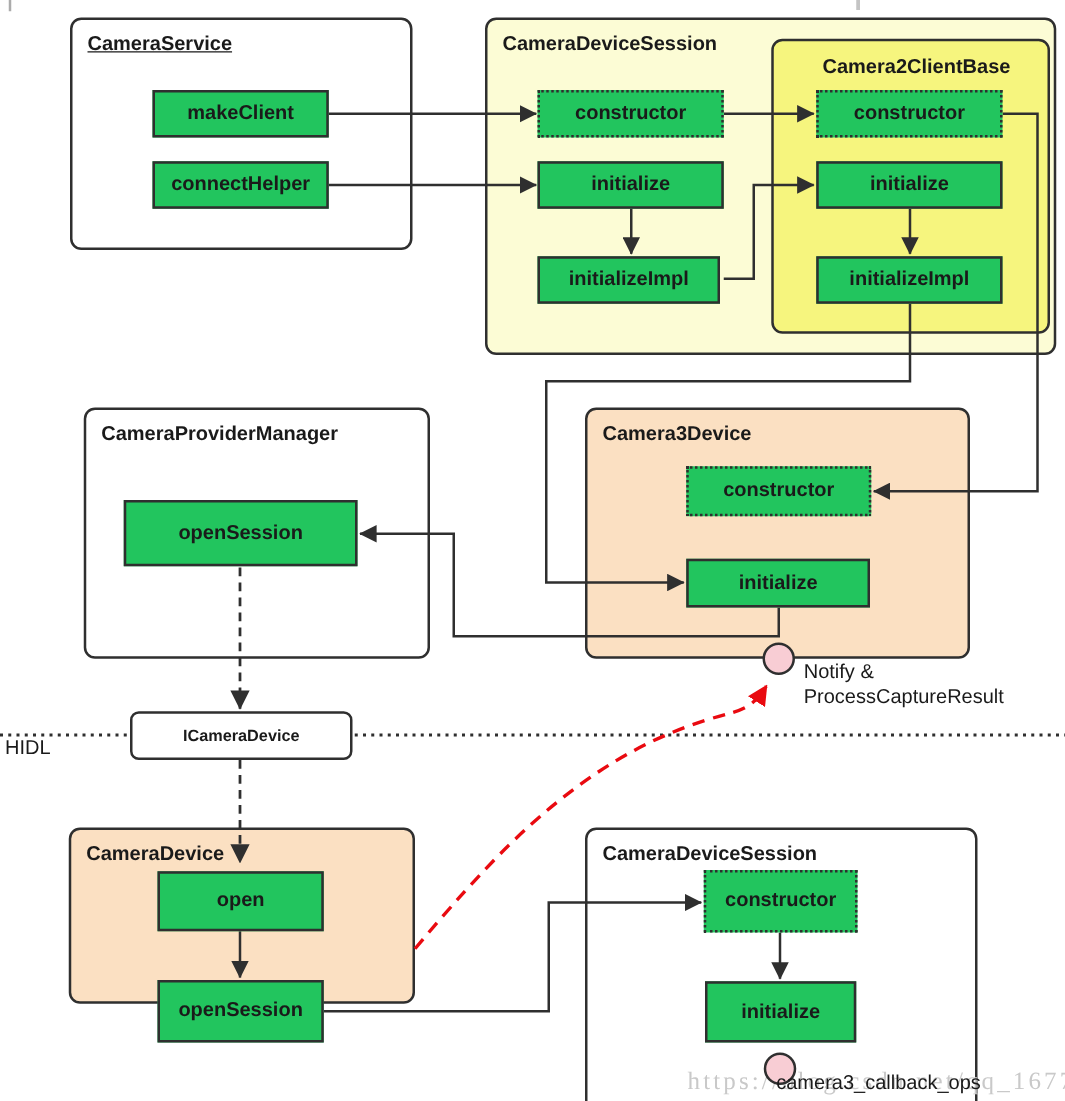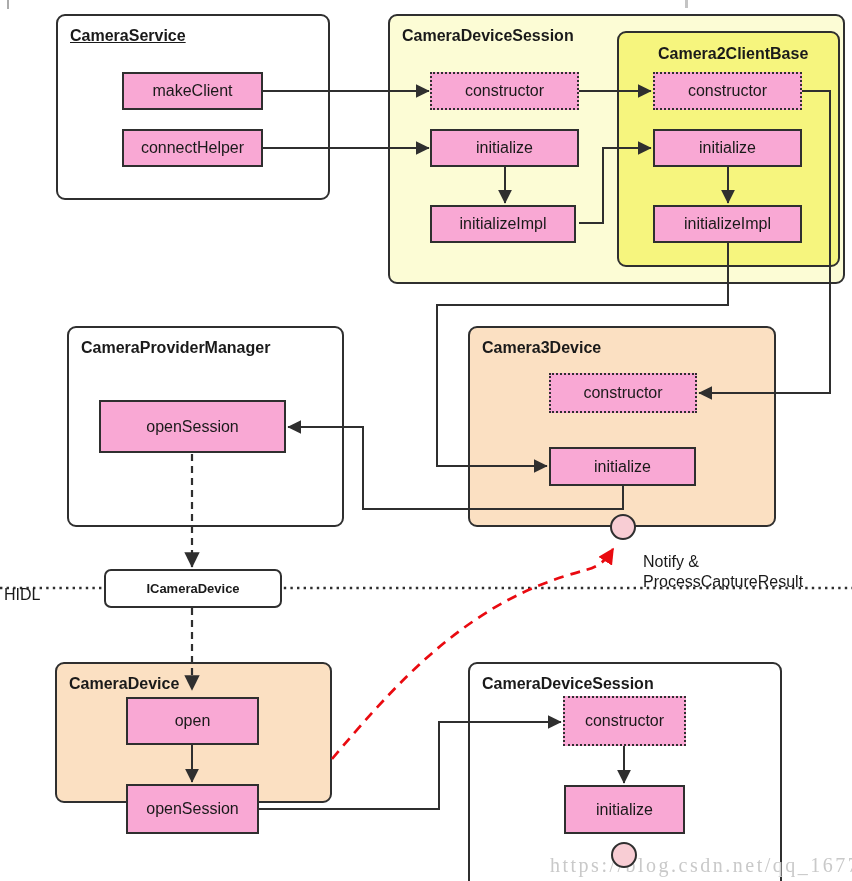--- a/index.html
+++ b/index.html
@@ -12,31 +12,31 @@
     --watermark-gray:#C9C9C9;
   }
   html,body{margin:0;padding:0;background:#fff;}
   .canvas{
     position:relative;width:852px;height:881px;background:#ffffff;overflow:hidden;
     font-family:"Liberation Sans", sans-serif;color:#1a1a1a;
   }
   .container{position:absolute;box-sizing:border-box;border:2px solid var(--ink);border-radius:9px;z-index:1;}
   .box-title{display:block;font-weight:bold;font-size:16px;padding:11px 0 0 12px;white-space:nowrap;}
   .node{
-    position:absolute;box-sizing:border-box;background:#f9a8d4;border:2px solid var(--ink);
-    display:flex;align-items:center;justify-content:center;font-size:16px;z-index:4;white-space:nowrap;
+    position:absolute;box-sizing:border-box;background:#22c55e;border:2px solid var(--ink);
+    display:flex;align-items:center;justify-content:center;font-size:16px;z-index:4;white-space:nowrap;font-weight:bold;
   }
   .node.dotted{border-style:dotted;}
   .pill{
     position:absolute;box-sizing:border-box;background:#ffffff;border:2px solid var(--ink);border-radius:7px;
     display:flex;align-items:center;justify-content:center;font-size:13px;font-weight:bold;z-index:4;
   }
   .circle{position:absolute;width:26px;height:26px;border-radius:50%;background:var(--pink);
     border:2px solid var(--ink);box-sizing:border-box;z-index:4;}
-  .free-label{position:absolute;z-index:4;font-size:16px;line-height:20px;white-space:nowrap;margin-top:24px;}
+  .free-label{position:absolute;z-index:4;font-size:16px;line-height:20px;white-space:nowrap;}
   .svg-layer{position:absolute;left:0;top:0;z-index:3;pointer-events:none;}
   .wire{stroke:var(--ink);stroke-width:2;fill:none;}
   .wire.dashed{stroke-dasharray:7 5;stroke-width:2.2;}
   .wire.dotline{stroke-dasharray:2.4 4.2;stroke-width:2.4;}
   .wire-red{stroke:var(--red);stroke-width:2.7;fill:none;stroke-dasharray:10 7;}
   #arr-head{fill:var(--ink);}
   #arr-head-red{fill:var(--red);}
   .watermark{position:absolute;z-index:2;font-family:"Liberation Serif", serif;font-size:20px;
     letter-spacing:2.5px;color:var(--watermark-gray);white-space:nowrap;}
   .tick{position:absolute;z-index:6;}
@@ -65,21 +65,21 @@
   #n-c3d-initialize{left:549px;top:447px;width:147px;height:39px;}
   #n-icameradevice{left:104px;top:569px;width:178px;height:39px;}
   #n-open{left:126px;top:697px;width:133px;height:48px;text-align:center;}
   #n-creatsession{left:126px;top:784px;width:133px;height:50px;}
   #n-cds-constructor{left:563px;top:696px;width:123px;height:50px;}
   #n-cds-initialize{left:564px;top:785px;width:121px;height:49px;}
 
   #circle-notify{left:610px;top:514px;}
   #circle-callback{left:611px;top:842px;}
 
-  #label-hidl{left:4px;top:561px;}
+  #label-hidl{left:4px;top:589px;}
   #label-notify{left:643px;top:528px;}
   #label-callback{left:621px;top:857px;}
   #watermark{left:550px;top:854px;}
   #tick-1{left:7px;top:0;width:2px;height:9px;background:#ababab;}
   #tick-2{left:685px;top:0;width:3px;height:8px;background:#c4c4c4;}
 </style>
 </head>
 <body>
 
 <div class="canvas">

